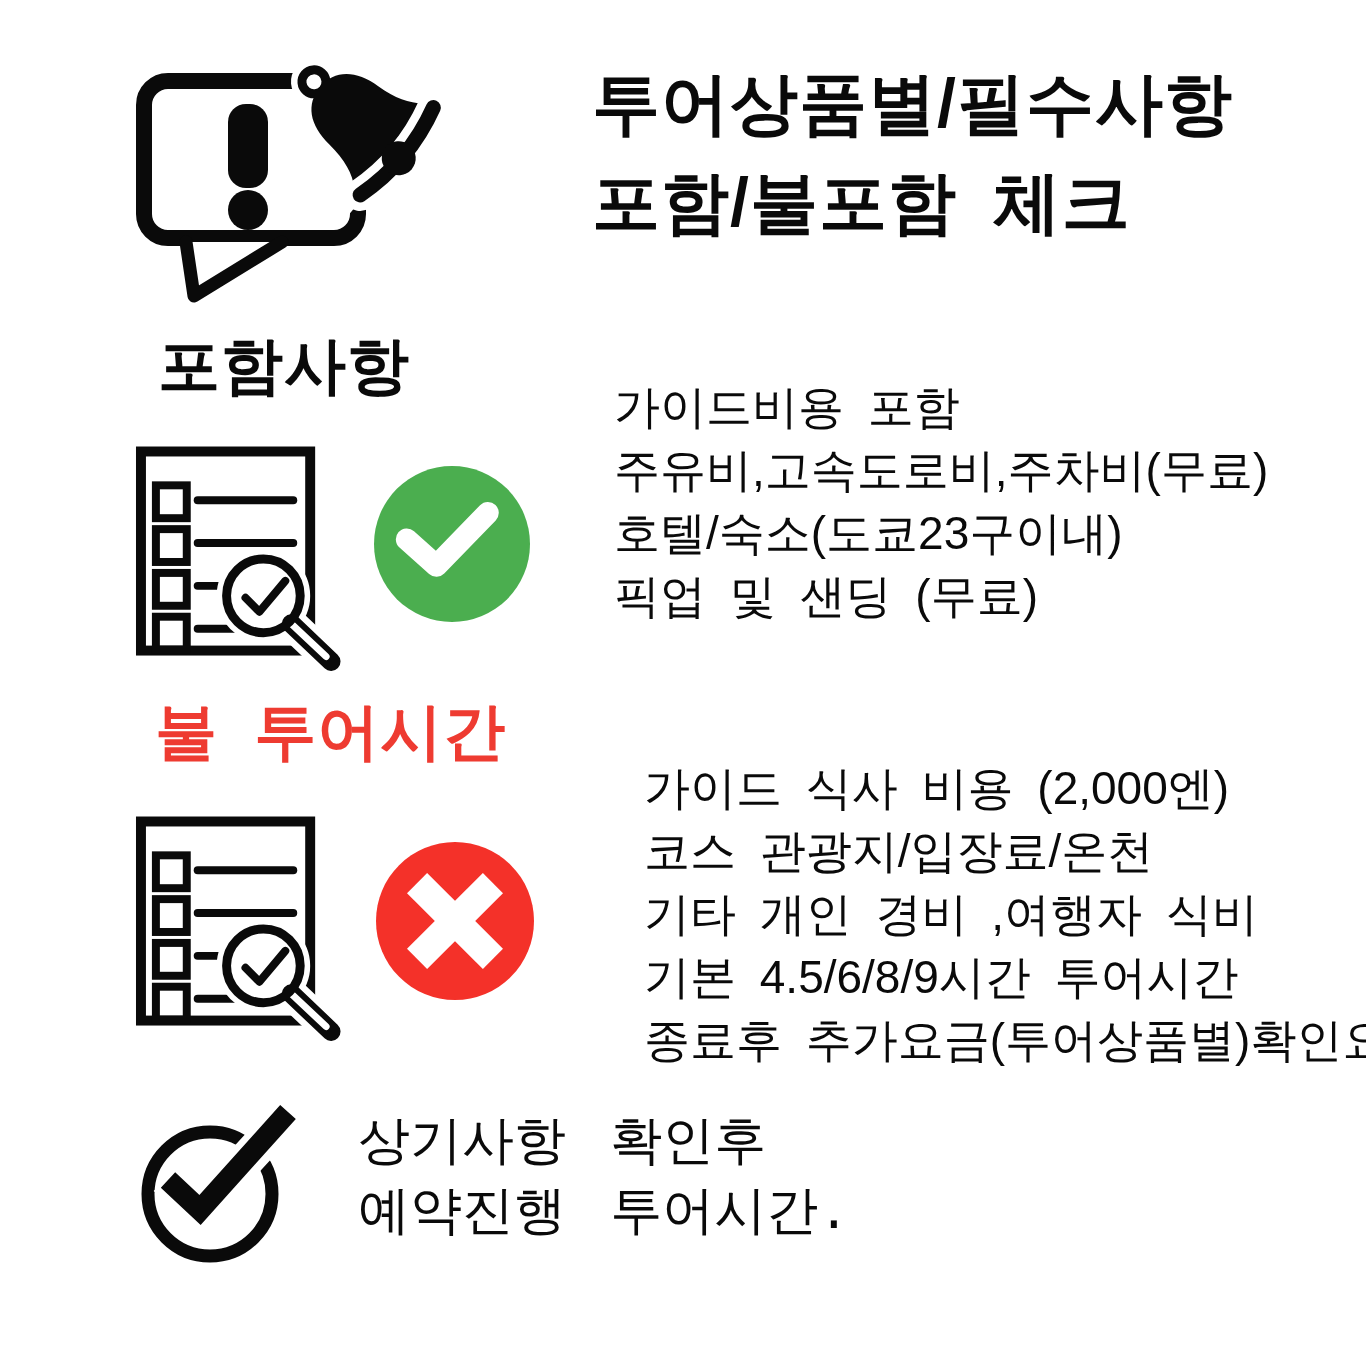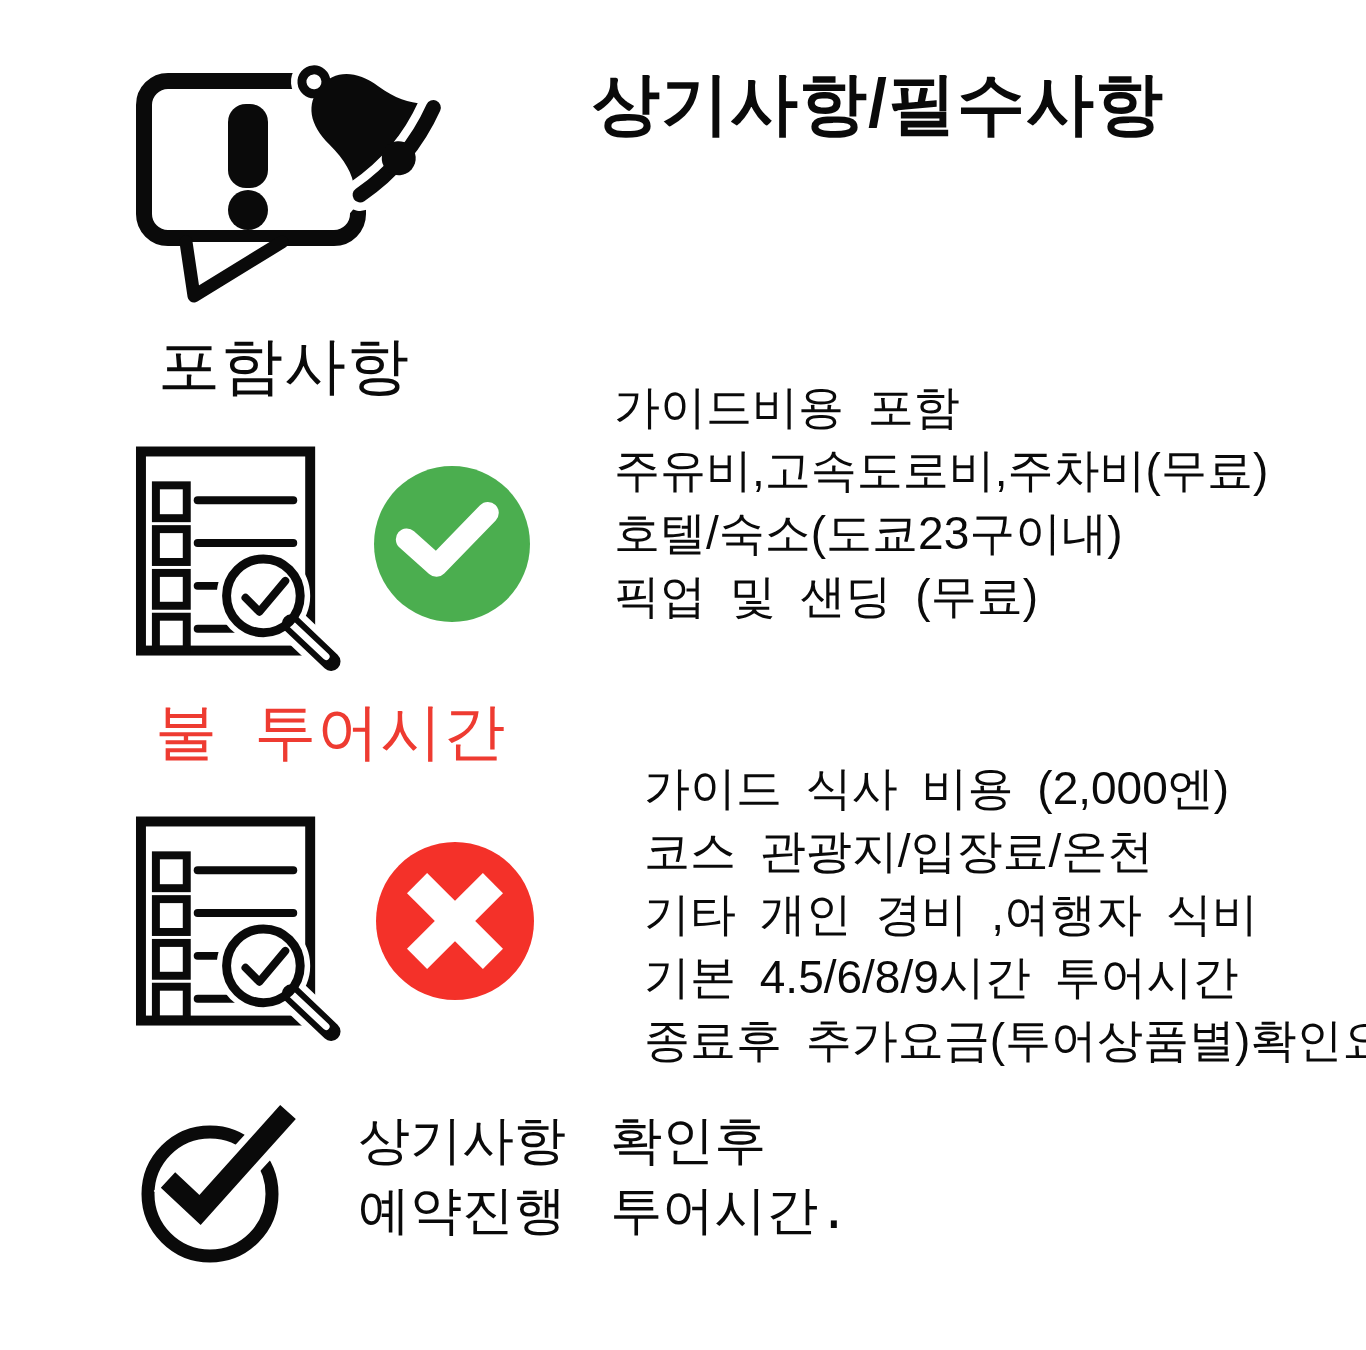--- a/index.html
+++ b/index.html
@@ -5,21 +5,21 @@
   html,body{margin:0;padding:0;background:#ffffff;}
   .canvas{
     position:relative;width:1366px;height:1350px;background:#ffffff;
     font-family:"Liberation Sans","DejaVu Sans",sans-serif;
     color:var(--ink,#0a0a0a);overflow:hidden;
   }
   .abs{position:absolute;}
   svg{display:block;overflow:visible;}
 
   .title{left:592px;top:54px;font-size:68px;line-height:99px;font-weight:600;letter-spacing:1px;word-spacing:16px;white-space:nowrap;}
-  .heading{font-size:62px;font-weight:400;letter-spacing:1px;word-spacing:18px;white-space:nowrap;}
+  .heading{font-size:62px;font-weight:700;letter-spacing:1px;word-spacing:18px;white-space:nowrap;}
   .h-included{left:158px;top:324px;}
   .h-excluded{left:155px;top:690px;color:var(--red_accent,#ee3b31);}
   .list{font-size:46px;line-height:63px;font-weight:400;word-spacing:11px;white-space:nowrap;}
   .list1{left:614px;top:376px;}
   .list2{left:644px;top:757px;}
   .footerText{left:358px;top:1110px;font-size:52px;line-height:70px;font-weight:500;word-spacing:13px;white-space:nowrap;font-family:Liberation Mono, monospace;}
 
   .notice{left:136px;top:26px;width:330px;height:290px;}
   .cl1{left:134px;top:444px;width:214px;height:226px;}
   .cl2{left:134px;top:814px;width:214px;height:226px;}
@@ -49,21 +49,22 @@
         <circle cx="0" cy="-64" r="12" fill="none" class="ink-stroke" stroke-width="9"></circle>
         <path d="M0 -56 C 22 -56 36 -40 38 -12 C 40 10 45 24 56 36 L -56 36 C -45 24 -40 10 -38 -12 C -36 -40 -22 -56 0 -56 Z" class="ink-fill"></path>
         <path d="M-57 44 Q0 60 57 44" fill="none" stroke="#ffffff" stroke-width="32" stroke-linecap="round"></path>
         <path d="M-57 44 Q0 60 57 44" fill="none" class="ink-stroke" stroke-width="15" stroke-linecap="round"></path>
         <circle cx="-4" cy="50" r="17" class="ink-fill"></circle>
       </g>
     </svg>
   </div>
 
   <div class="abs title">
-    <div>상기사항/필수사항</div>
+    <div>투어상품별/필수사항</div>
+    <div>포함/불포함 체크</div>
   </div>
 
   <div class="abs heading h-included">포함사항</div>
 
   <div class="abs cl1">
     <svg width="214" height="226" viewBox="0 0 215 226">
       <rect x="7" y="7" width="170" height="200" fill="#ffffff" class="ink-stroke" stroke-width="10"></rect>
       <rect x="22" y="41" width="31" height="33" fill="none" class="ink-stroke" stroke-width="8"></rect>
       <rect x="22" y="85" width="31" height="33" fill="none" class="ink-stroke" stroke-width="8"></rect>
       <rect x="22" y="129" width="31" height="33" fill="none" class="ink-stroke" stroke-width="8"></rect>

